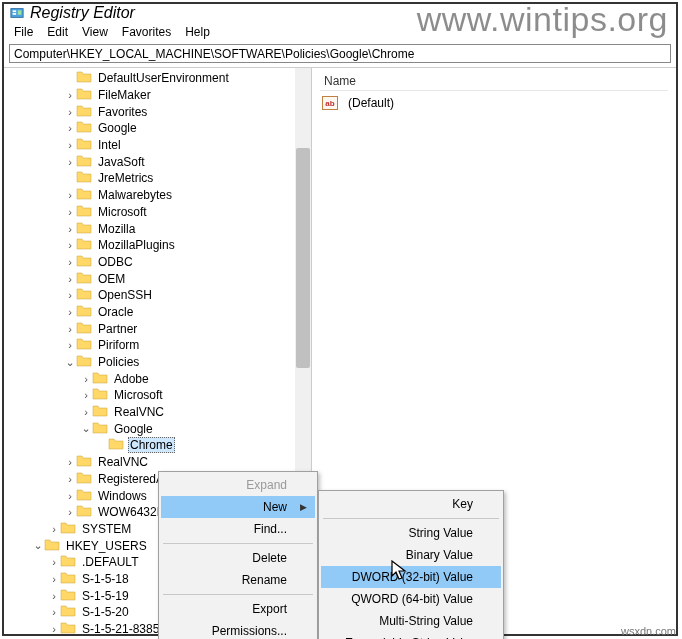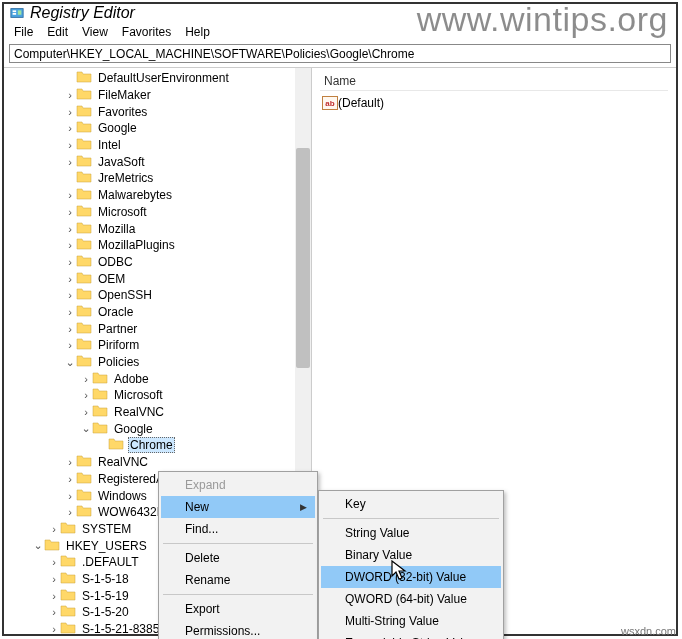--- a/index.html
+++ b/index.html
@@ -10,33 +10,33 @@
 .menubar { height: 20px; display: flex; align-items: center; padding-left: 4px; gap: 2px; }
 .menubar span { padding: 2px 6px; cursor: default; }
 .addressbar { border: 1px solid #888; margin: 2px 5px 4px 5px; padding: 2px 4px; font-size: 12px; height: 19px; display: flex; align-items: center; }
 .panes { flex: 1; display: flex; overflow: hidden; border-top: 1px solid #ccc; }
 .tree { width: 308px; border-right: 1px solid #ccc; overflow: hidden; position: relative; }
 .tree-inner { padding: 2px 0 2px 12px; }
 .scrollbar { position: absolute; right: 0; top: 0; bottom: 0; width: 16px; background: #f0f0f0; }
 .scrollbar .thumb { position: absolute; left: 1px; right: 1px; top: 80px; height: 220px; background: #c0c0c0; border-radius: 2px; }
 .list { flex: 1; padding: 4px 8px; }
 .list-header { color: #333; padding: 2px 4px; border-bottom: 1px solid #e8e8e8; margin-bottom: 4px; }
-.list-item { display: flex; align-items: center; gap: 0; padding: 1px 2px; }
+.list-item { display: flex; align-items: center; gap: 10px; padding: 1px 2px; }
 .row { display: flex; align-items: center; height: 16.7px; white-space: nowrap; }
 .row .toggle { width: 12px; text-align: center; color: #555; font-size: 11px; cursor: default; user-select: none; }
 .row .spacer { width: 12px; display: inline-block; }
 .row .folder { width: 16px; height: 13px; margin-right: 4px; }
 .row .lbl { padding: 0 2px; }
 .row.selected .lbl { background: #cde8ff; border: 1px dotted #666; padding: 0 1px; }
 .indent { display: inline-block; }
 svg.folder path { fill: #ffd868; stroke: #caa33a; stroke-width: 0.5; }
 svg.reg-icon { width: 14px; height: 14px; }
 .ab-icon { width:16px; height:14px; border:1px solid #c08040; display:inline-flex; align-items:center; justify-content:center; font-size:8px; color:#c03030; background:#fff8f0; font-weight:bold; }
 .ctxmenu { position: absolute; background: #f2f2f2; border: 1px solid #a0a0a0; box-shadow: 2px 2px 4px rgba(0,0,0,0.25); padding: 2px; }
-.ctxmenu .item { padding: 4px 28px 4px 24px; position: relative; white-space: nowrap; cursor: default; }
+.ctxmenu .item { padding: 4px 28px 4px 24px; position: relative; white-space: nowrap; cursor: default; text-align: right; }
 .ctxmenu .item.disabled { color: #9a9a9a; }
 .ctxmenu .item.highlight { background: #91c9f7; }
 .ctxmenu .sep { height: 1px; background: #c8c8c8; margin: 3px 2px; }
 .ctxmenu .arrow { position: absolute; right: 8px; top: 50%; transform: translateY(-50%); font-size: 9px; color: #333; }
 .watermark { position: absolute; top: 0px; right: 14px; font-family: Verdana, sans-serif; font-size: 34px; color: rgba(0,0,0,0.45); letter-spacing: 0.5px; pointer-events: none; }
 .credit { position: absolute; right: 6px; bottom: 2px; font-size: 11px; color: #777; }
 </style>
 </head>
 <body>
 

